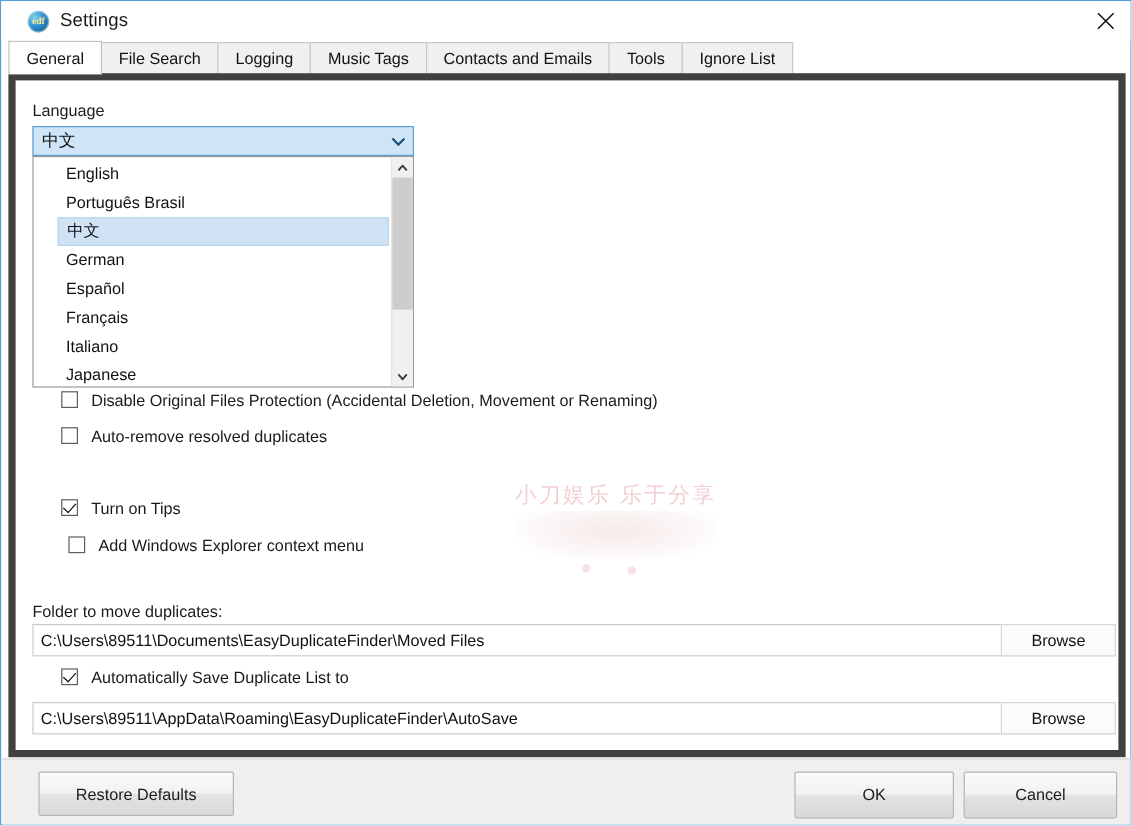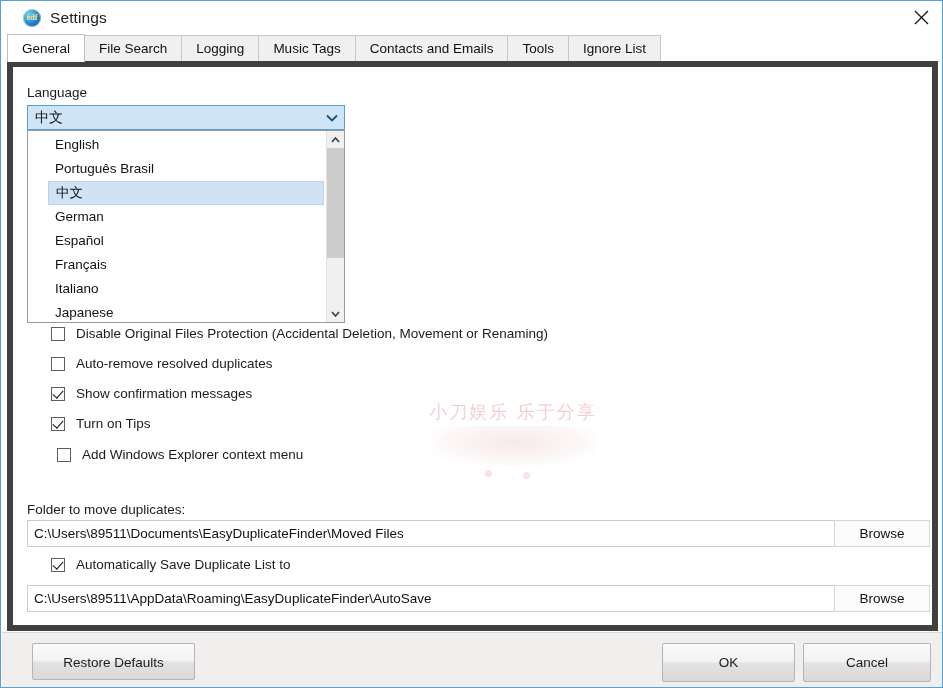--- a/index.html
+++ b/index.html
@@ -208,21 +208,21 @@
     width: 17px;
     height: 110px;
     background: #cdcdcd;
     cursor: default;
   }
 
   
   .cbrow {
     position: absolute;
     display: flex;
-    align-items: flex-end;
+    align-items: flex-start;
     cursor: default;
     padding-left: 24px;
   }
   .cbox {
     width: 14px;
     height: 14px;
     box-sizing: border-box;
     border: 1px solid #5e5e5e;
     background: #ffffff;
     flex: none;
@@ -412,24 +412,20 @@
     <div class="cbrow" style="left:14px; top:259px;">
       <div class="cbox"></div>
       <div class="cblabel">Disable Original Files Protection (Accidental Deletion, Movement or Renaming)</div>
     </div>
 
     <div class="cbrow" style="left:14px; top:289px;">
       <div class="cbox"></div>
       <div class="cblabel">Auto-remove resolved duplicates</div>
     </div>
 
-    <div class="cbrow" style="left:14px; top:319px;">
-      <div class="cbox checked"></div>
-      <div class="cblabel">Show confirmation messages</div>
-    </div>
 
     <div class="cbrow" style="left:14px; top:349px;">
       <div class="cbox checked"></div>
       <div class="cblabel">Turn on Tips</div>
     </div>
 
     <div class="cbrow" style="left:20px; top:380px;">
       <div class="cbox"></div>
       <div class="cblabel">Add Windows Explorer context menu</div>
     </div>

